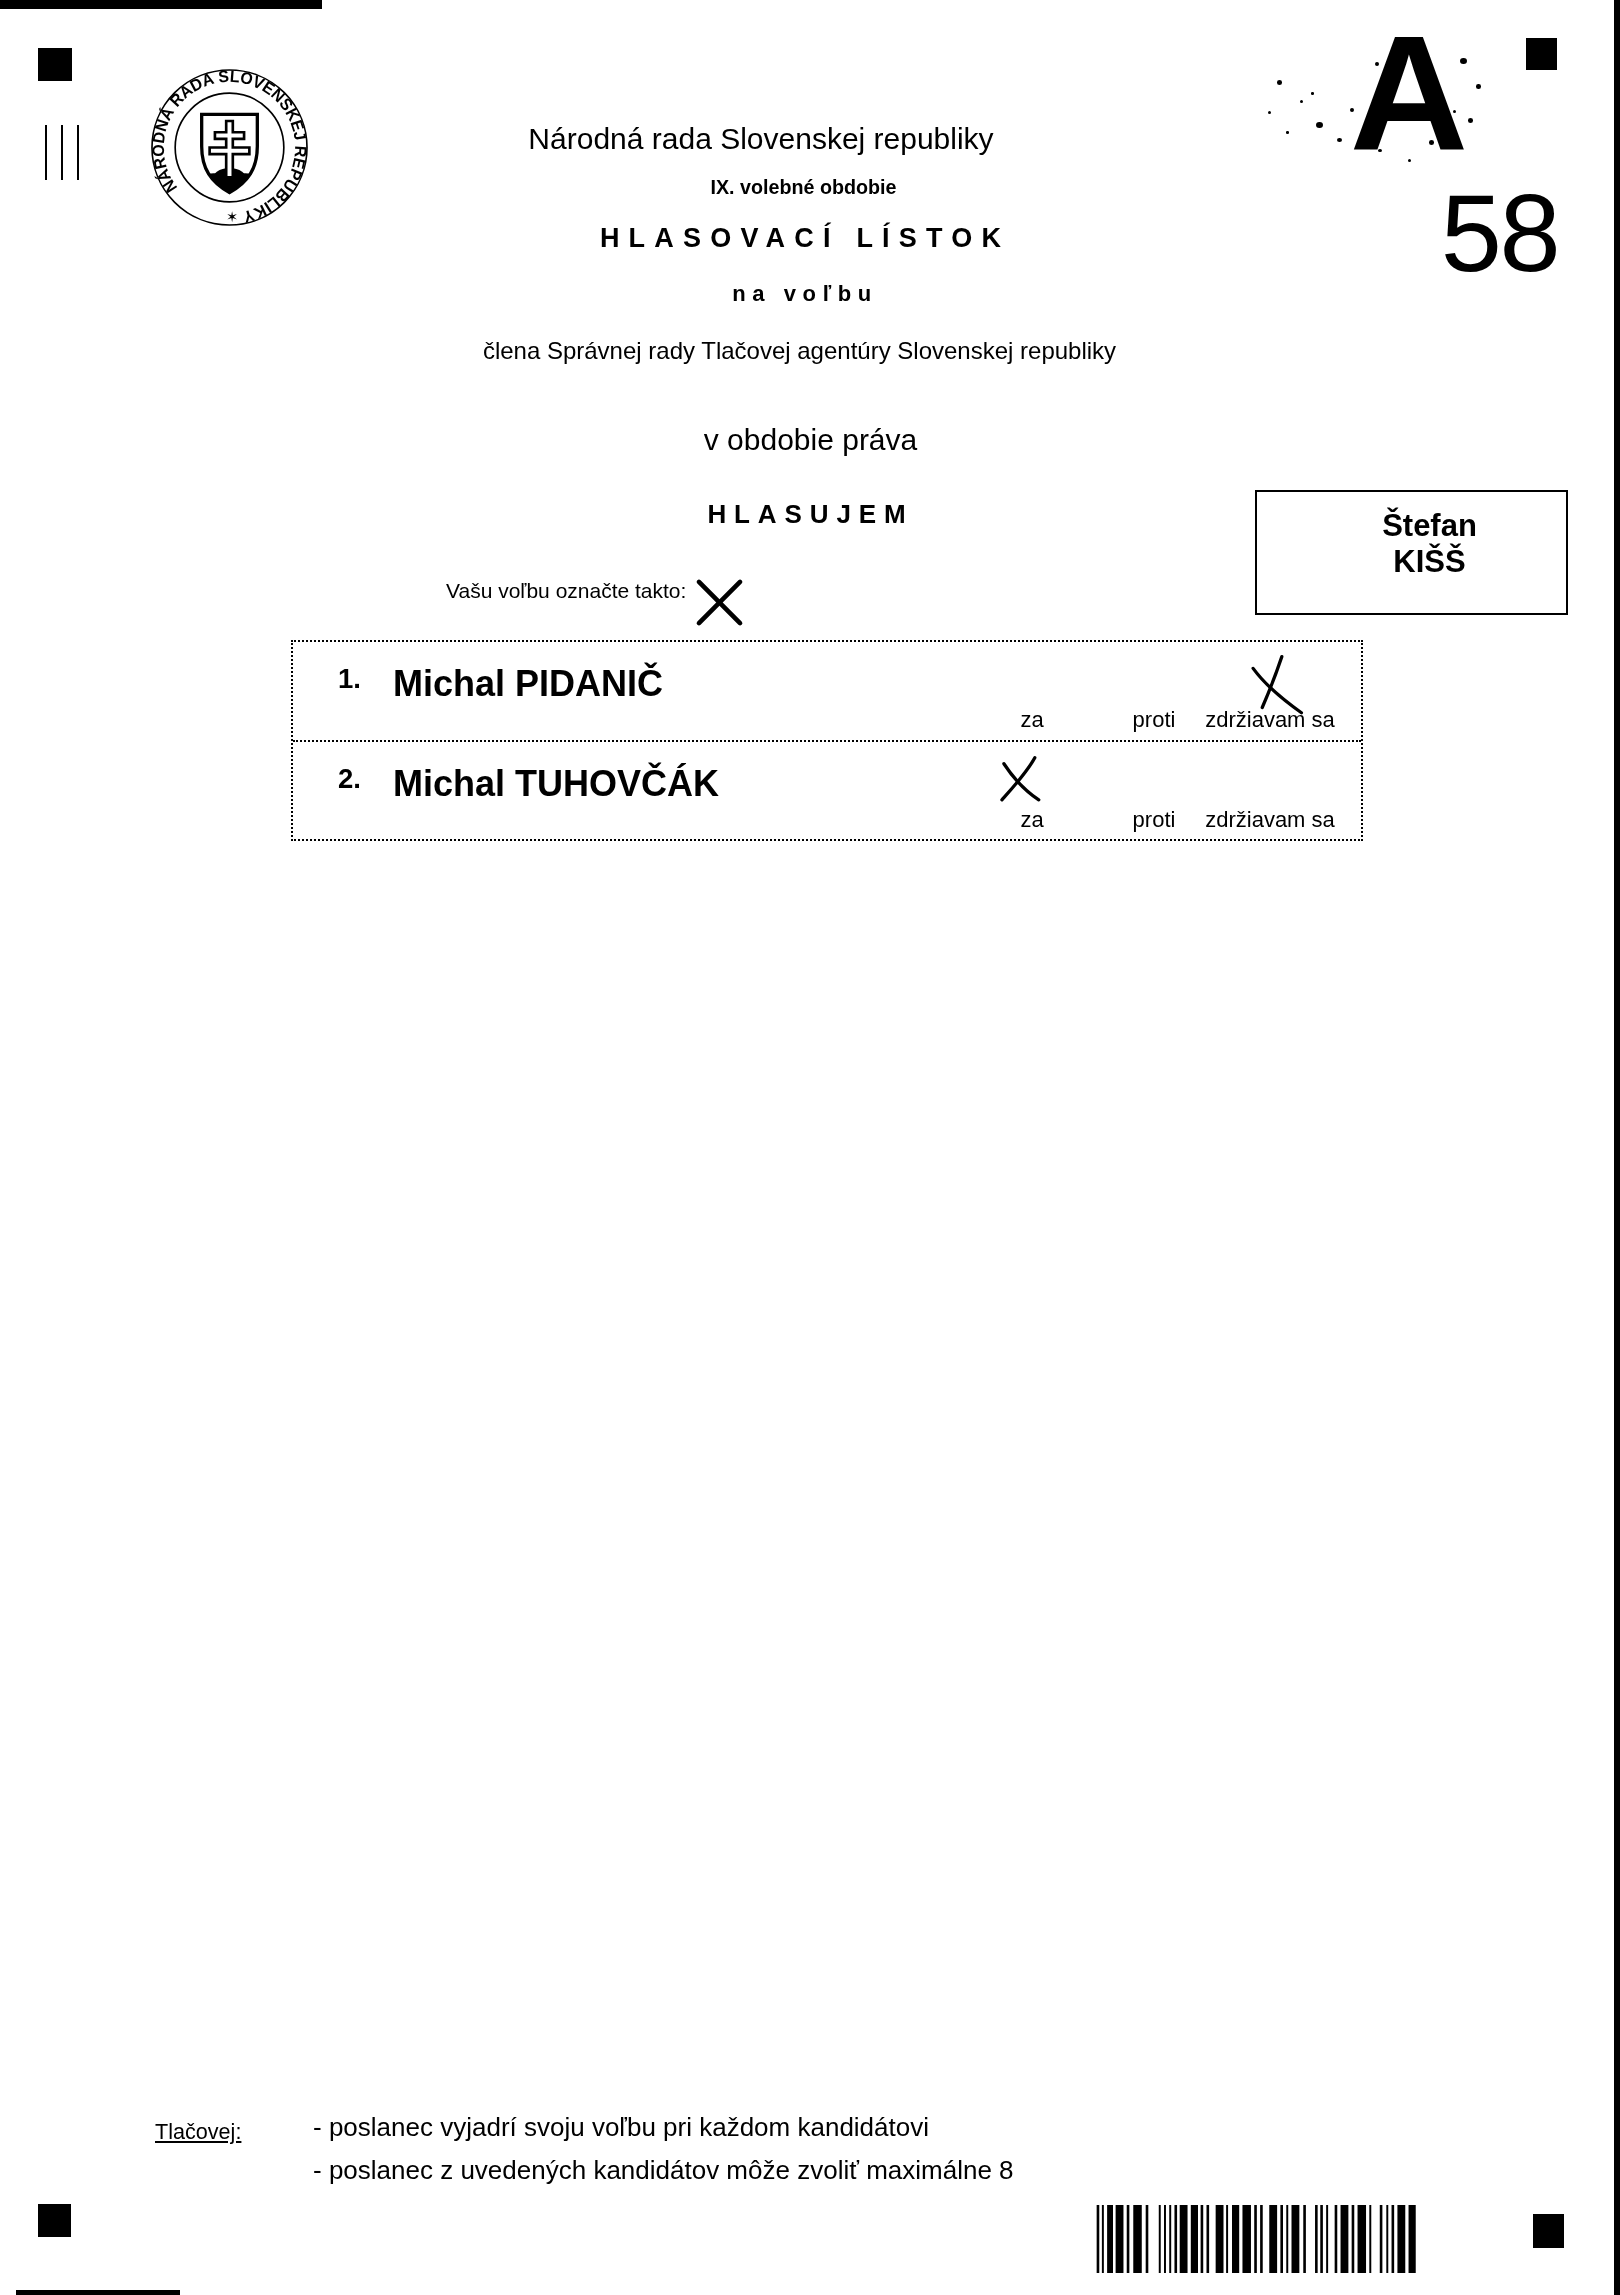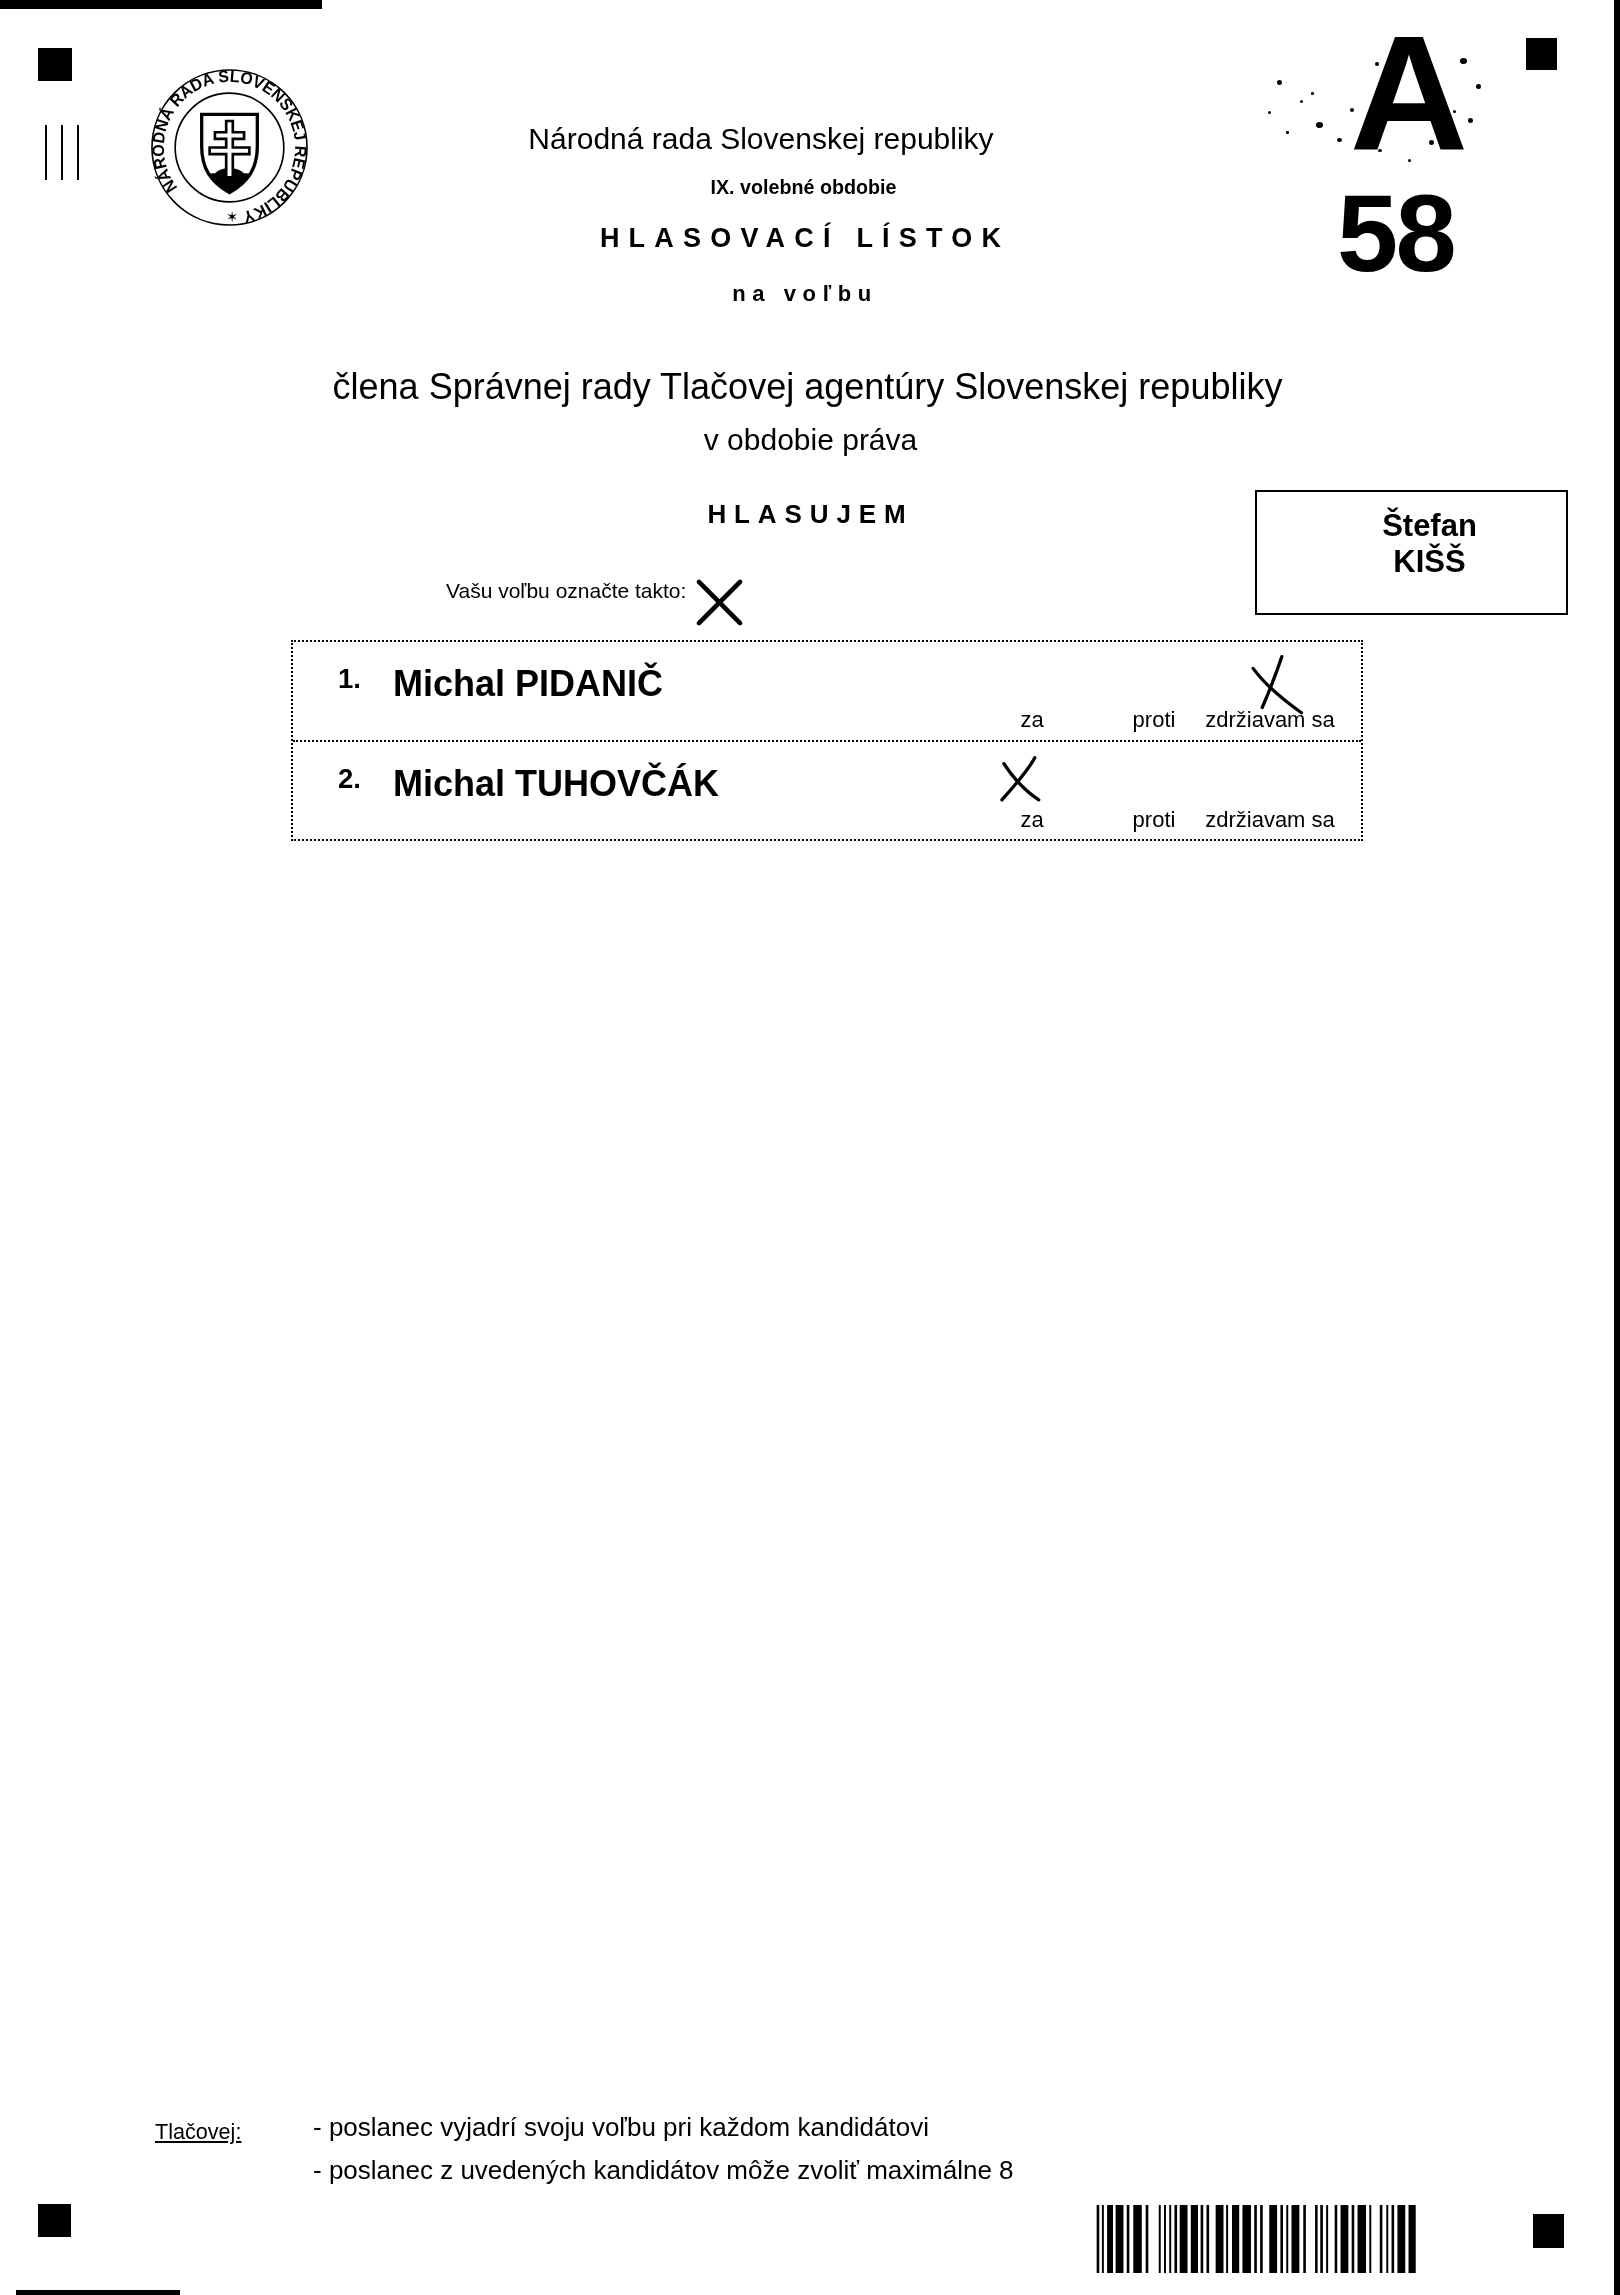--- a/index.html
+++ b/index.html
@@ -24,27 +24,27 @@
   .reg-bl{left:38px;top:2204px;width:33px;height:33px;}
   .reg-br{left:1533px;top:2214px;width:31px;height:34px;}
   .vlines{left:45px;top:125px;display:flex;gap:13.8px;}
   .vlines span{display:block;width:2px;height:55px;background:#000;}
 
   
   .org-title{left:420px;top:122px;width:682px;font-size:30px;}
   .term{left:420px;top:176px;width:767px;font-size:19.7px;font-weight:bold;}
   .ballot-title{left:420px;top:223px;width:770px;font-size:27px;font-weight:bold;letter-spacing:9.2px;}
   .ballot-subtitle{left:420px;top:281px;width:770px;font-size:22px;font-weight:bold;letter-spacing:6.6px;}
-  .subject{left:152px;top:337px;width:1311px;font-size:36px;margin-top:29px;}
+  .subject{left:144px;top:337px;width:1311px;font-size:24px;}
   .field{left:155px;top:423px;width:1311px;font-size:30px;}
   .vote-heading{left:155px;top:499px;width:1311px;font-size:26px;font-weight:bold;letter-spacing:7.9px;}
 
   
   .corner-letter{left:1337px;top:11.8px;width:144px;font-size:164px;font-weight:bold;line-height:1;text-align:center;}
-  .ballot-number{left:1337px;top:178px;width:141px;font-size:110px;font-weight:bold;line-height:1;text-align:left;letter-spacing:-2.6px;}
+  .ballot-number{left:1417px;top:178px;width:141px;font-size:110px;font-weight:normal;line-height:1;text-align:right;letter-spacing:-2.6px;}
   .speck{position:absolute;background:#000;border-radius:50%;}
 
   
   .voter-box{left:1255px;top:490px;width:313px;height:125px;border:2.6px solid #000;box-sizing:border-box;padding-left:36px;}
   .voter-box .nm{margin-top:15.7px;font-size:31px;font-weight:bold;line-height:1.18;text-align:center;}
 
   
   .instruction{left:446px;top:579px;font-size:21px;}
   .sample-x{left:695px;top:578px;}
 

